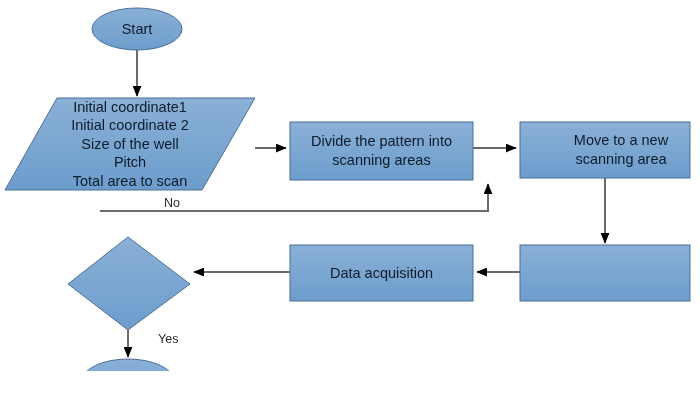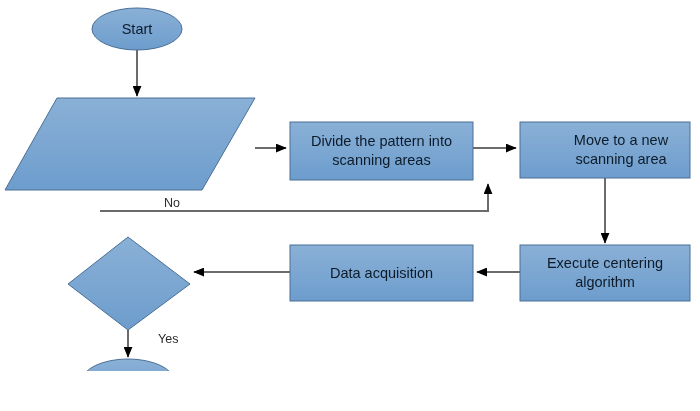--- a/index.html
+++ b/index.html
@@ -92,29 +92,32 @@
 
     <rect x="290" y="245" width="183" height="56" fill="url(#shadeFill)" stroke="#4a6f96" stroke-width="1"></rect>
 
     <polygon points="128,237 190,284 128,330 68,284" fill="url(#shadeFill)" stroke="#4a6f96" stroke-width="1"></polygon>
 
     <ellipse cx="128" cy="381" rx="46" ry="22" fill="url(#shadeFill)" stroke="#4a6f96" stroke-width="1"></ellipse>
   </svg>
 
   <div class="node-text" style="left:92px; top:8px; width:90px; height:42px;">Start</div>
 
+  <div class="node-text" style="left:55px; top:98px; width:150px; height:92px;">Initial coordinate1
+Initial coordinate 2
+Size of the well
+Pitch
+Total area to scan</div>
 
   <div class="node-text" style="left:290px; top:122px; width:183px; height:58px;">Divide the pattern into
 scanning areas</div>
 
   <div class="node-text" style="left:536px; top:122px; width:170px; height:56px;">Move to a new
 scanning area</div>
 
-  <div class="node-text" style="left:520px; top:245px; width:170px; height:56px;">Execute centering
-algorithm</div>
 
   <div class="node-text" style="left:290px; top:245px; width:183px; height:56px;text-align:center;">Data acquisition</div>
 
 
   <div class="node-text" style="left:82px; top:359px; width:92px; height:44px;">End</div>
 
   <div class="edge-label" style="left:140px; top:197px;">No</div>
 
   <div class="edge-label" style="left:134px; top:333px;">Yes</div>
 

